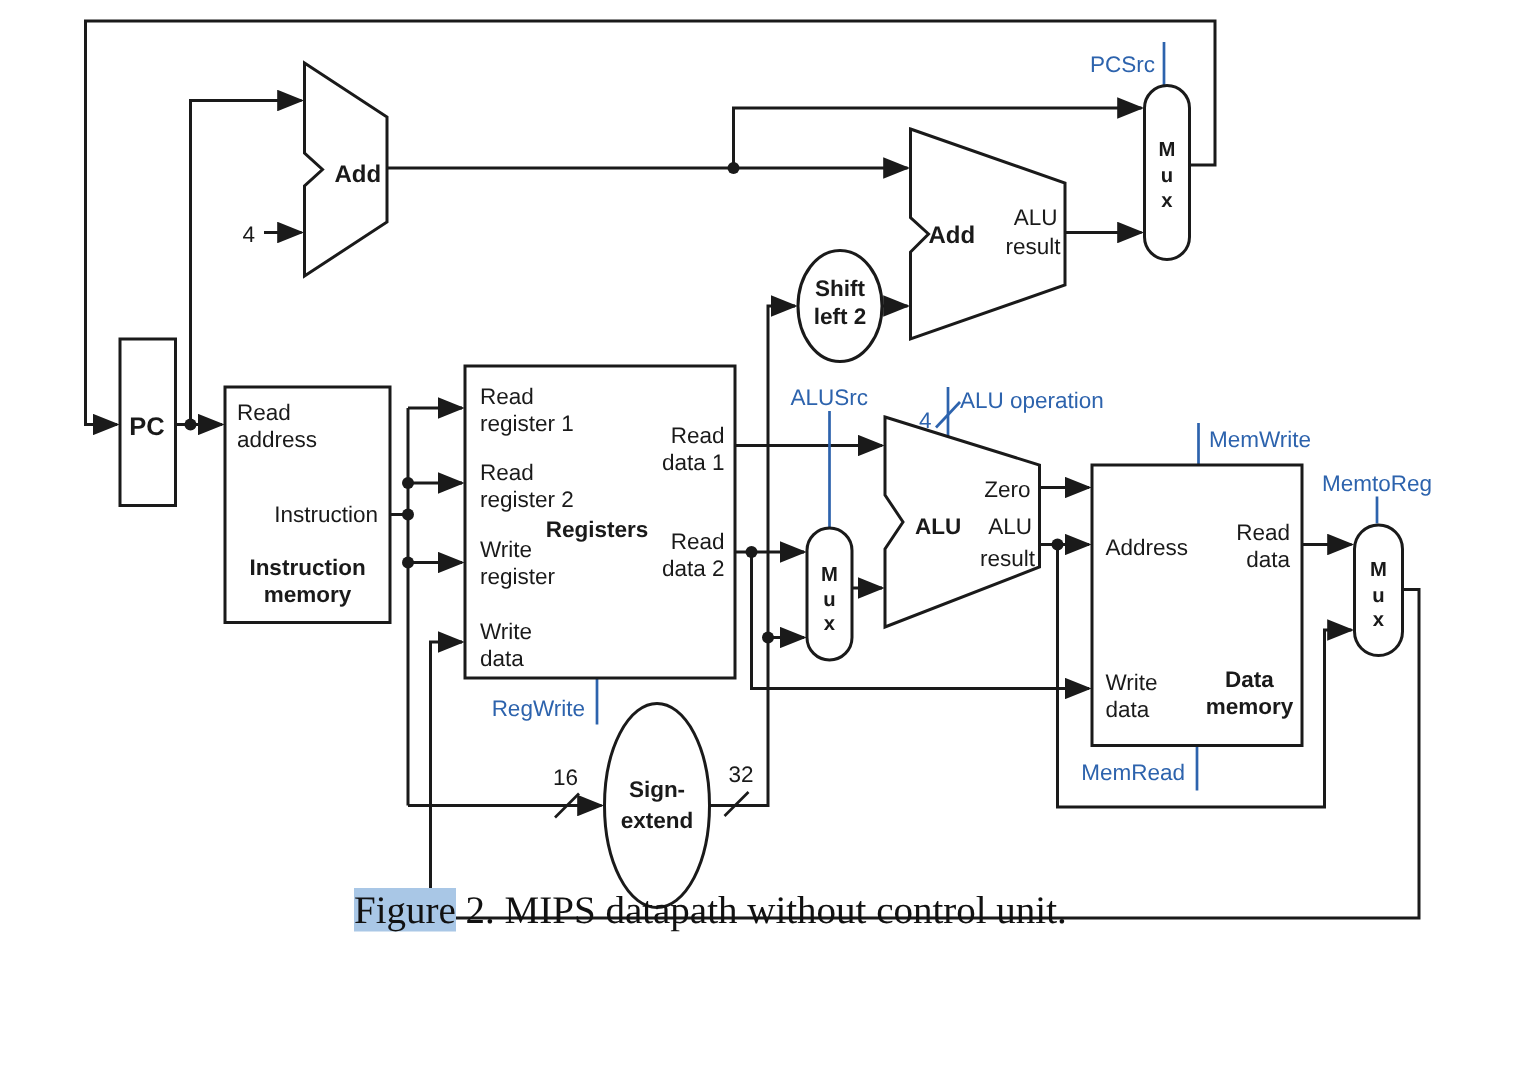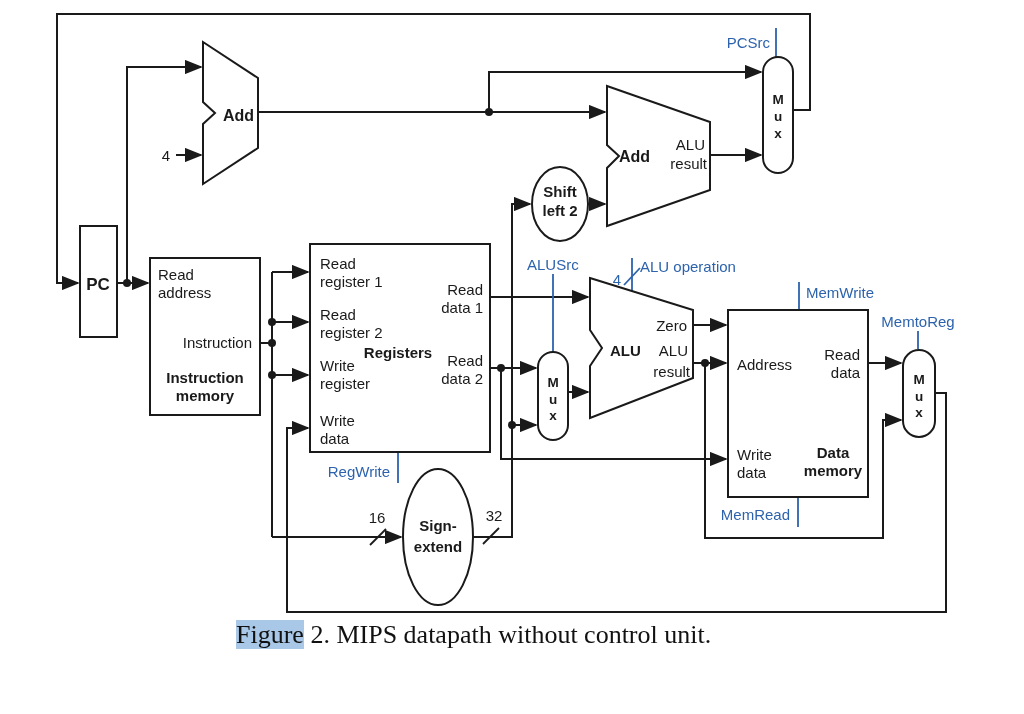--- a/index.html
+++ b/index.html
@@ -14,21 +14,21 @@
   .shape{stroke:var(--wire,#1a1a1a);stroke-width:2;fill:#ffffff;}
   .dot{fill:var(--wire,#1a1a1a);stroke:none;}
   .ctrl{stroke:var(--control,#2d63ad);stroke-width:1.8;fill:none;}
   text{fill:#1a1a1a;font-family:"Liberation Sans",sans-serif;font-size:15px;}
   .b{font-weight:bold;}
   .blue{fill:var(--control,#2d63ad);}
   .pctxt{font-size:17px;font-weight:bold;}
   .addtxt{font-size:16px;font-weight:bold;}
   .muxtxt{font-size:13.5px;font-weight:bold;}
   .caption{
-    position:absolute;left:236px;top:620px;
+    position:absolute;left:236px;top:592px;
     font-family:"Liberation Serif",serif;font-size:26px;color:#111;
     white-space:pre;
   }
   .caption .hl{background:var(--highlight,#a9c7e6);}
 </style>
 </head>
 <body>
 
 <svg width="1024" height="714" viewBox="0 0 1024 714">
   <defs>

